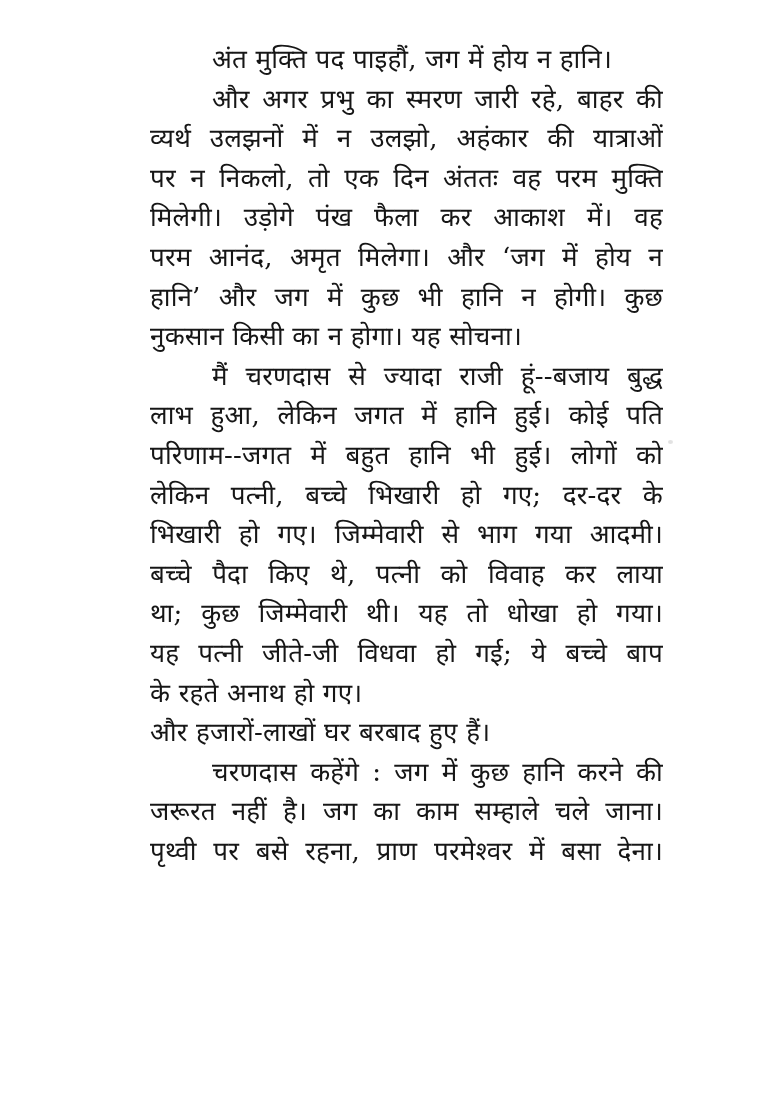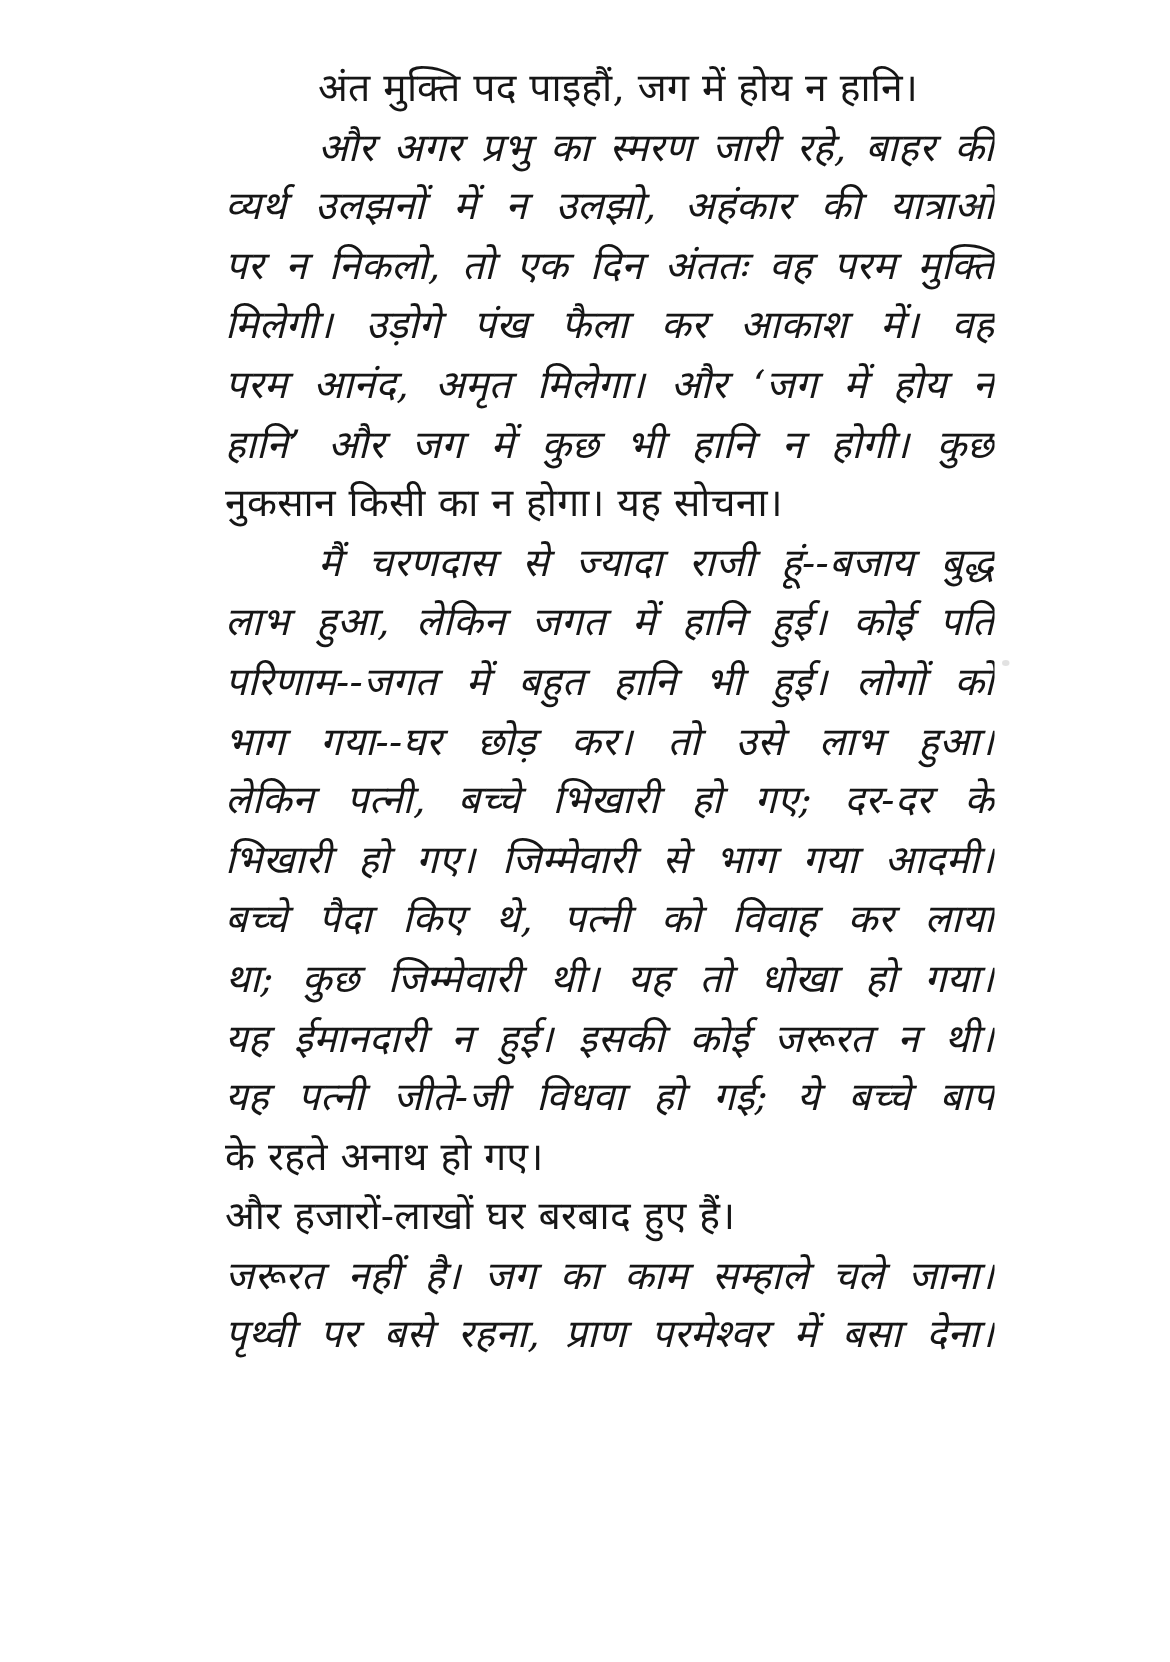--- a/index.html
+++ b/index.html
@@ -30,21 +30,20 @@
     font-size: 26px;
     color: #161616;
     text-align: left;
     overflow: hidden;
     white-space: normal;
     letter-spacing: 0.2px;
   }
   .line.j {
     text-align: justify;
     text-align-last: justify;
-    font-style: italic;
   }
   .line.indent {
     text-indent: 62px;
   }
   
   .speck {
     position: absolute;
     border-radius: 50%;
     background: rgba(150,150,150,0.28);
   }
@@ -60,27 +59,26 @@
       <div class="line j indent">और अगर प्रभु का स्मरण जारी रहे, बाहर की</div>
       <div class="line j">व्यर्थ उलझनों में न उलझो, अहंकार की यात्राओं</div>
       <div class="line j">पर न निकलो, तो एक दिन अंततः वह परम मुक्ति</div>
       <div class="line j">मिलेगी। उड़ोगे पंख फैला कर आकाश में। वह</div>
       <div class="line j">परम आनंद, अमृत मिलेगा। और ‘जग में होय न</div>
       <div class="line j">हानि’ और जग में कुछ भी हानि न होगी। कुछ</div>
       <div class="line">नुकसान किसी का न होगा। यह सोचना।</div>
       <div class="line j indent">मैं चरणदास से ज्यादा राजी हूं--बजाय बुद्ध</div>
       <div class="line j">लाभ हुआ, लेकिन जगत में हानि हुई। कोई पति</div>
       <div class="line j">परिणाम--जगत में बहुत हानि भी हुई। लोगों को</div>
-      <div class="line j">भाग गया--घर छोड़ कर। तो उसे लाभ हुआ।</div>
       <div class="line j">लेकिन पत्नी, बच्चे भिखारी हो गए; दर-दर के</div>
       <div class="line j">भिखारी हो गए। जिम्मेवारी से भाग गया आदमी।</div>
       <div class="line j">बच्चे पैदा किए थे, पत्नी को विवाह कर लाया</div>
       <div class="line j">था; कुछ जिम्मेवारी थी। यह तो धोखा हो गया।</div>
-      <div class="line j">यह ईमानदारी न हुई। इसकी कोई जरूरत न थी।</div>
       <div class="line j">यह पत्नी जीते-जी विधवा हो गई; ये बच्चे बाप</div>
       <div class="line">के रहते अनाथ हो गए।</div>
       <div class="line">और हजारों-लाखों घर बरबाद हुए हैं।</div>
+      <div class="line j indent">चरणदास कहेंगे : जग में कुछ हानि करने की</div>
       <div class="line j">जरूरत नहीं है। जग का काम सम्हाले चले जाना।</div>
       <div class="line j">पृथ्वी पर बसे रहना, प्राण परमेश्वर में बसा देना।</div>
     </div>
   <div class="speck s1"></div>
   <div class="speck s2"></div>
 </div>
 
 </body></html>

